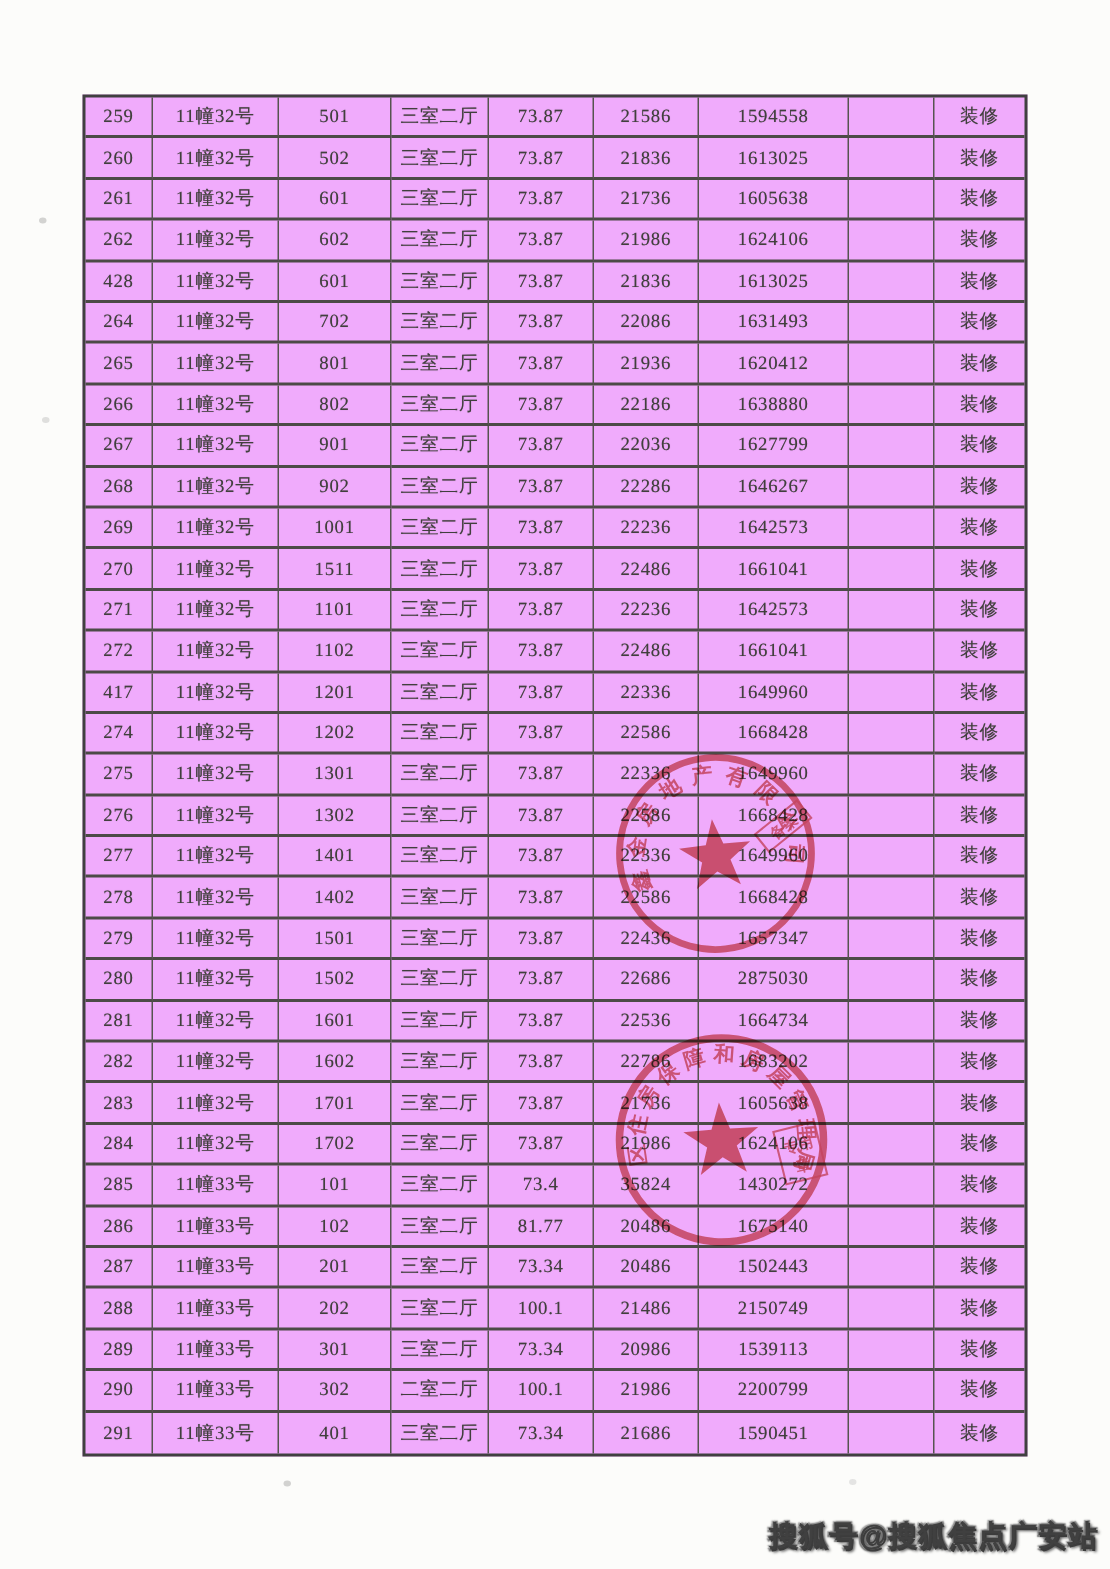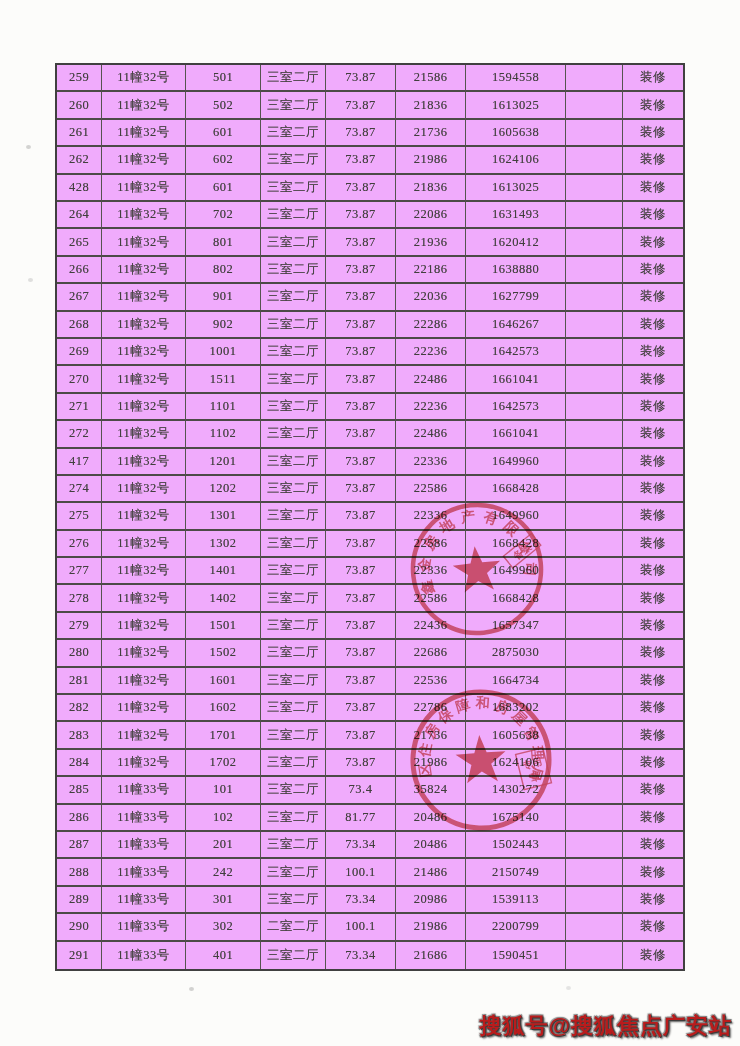--- a/index.html
+++ b/index.html
@@ -31,22 +31,22 @@
   .cell:nth-last-child(-n+9){border-bottom:none;}
   
   .stamp{position:absolute;width:150px;height:150px;mix-blend-mode:multiply;opacity:.82;}
   .stamp1{left:402px;top:494px;transform:rotate(-6deg);}
   .stamp2{left:406px;top:685px;transform:rotate(4deg);}
   .seal-text{font-family:"Liberation Serif","DejaVu Serif",serif;font-weight:bold;}
   
   .watermark{
     position:absolute;right:8px;top:1011px;
     font-family:"Liberation Sans","DejaVu Sans",sans-serif;
-    font-weight:bold;font-size:22px;letter-spacing:1px;
-    color:#b91c1c;
+    font-weight:bold;font-size:19px;letter-spacing:1px;
+    color:#404040;
     text-shadow:
       1px 1px 0 #3c3c3c,
       2px 2px 2px #5a5a5a,
       -1px -1px 1px #8f8f8f,
       -1px 1px 1px #6f6f6f,
       1px -1px 1px #6f6f6f;
   }
   
   .specks{
     position:absolute;left:0;top:0;width:3px;height:2px;background:transparent;border-radius:50%;
@@ -319,21 +319,21 @@
       <div class="cell">11幢33号</div>
       <div class="cell">201</div>
       <div class="cell">三室二厅</div>
       <div class="cell">73.34</div>
       <div class="cell">20486</div>
       <div class="cell">1502443</div>
       <div class="cell"></div>
       <div class="cell">装修</div>
       <div class="cell">288</div>
       <div class="cell">11幢33号</div>
-      <div class="cell">242</div>
+      <div class="cell">202</div>
       <div class="cell">三室二厅</div>
       <div class="cell">100.1</div>
       <div class="cell">21486</div>
       <div class="cell">2150749</div>
       <div class="cell"></div>
       <div class="cell">装修</div>
       <div class="cell">289</div>
       <div class="cell">11幢33号</div>
       <div class="cell">301</div>
       <div class="cell">三室二厅</div>

